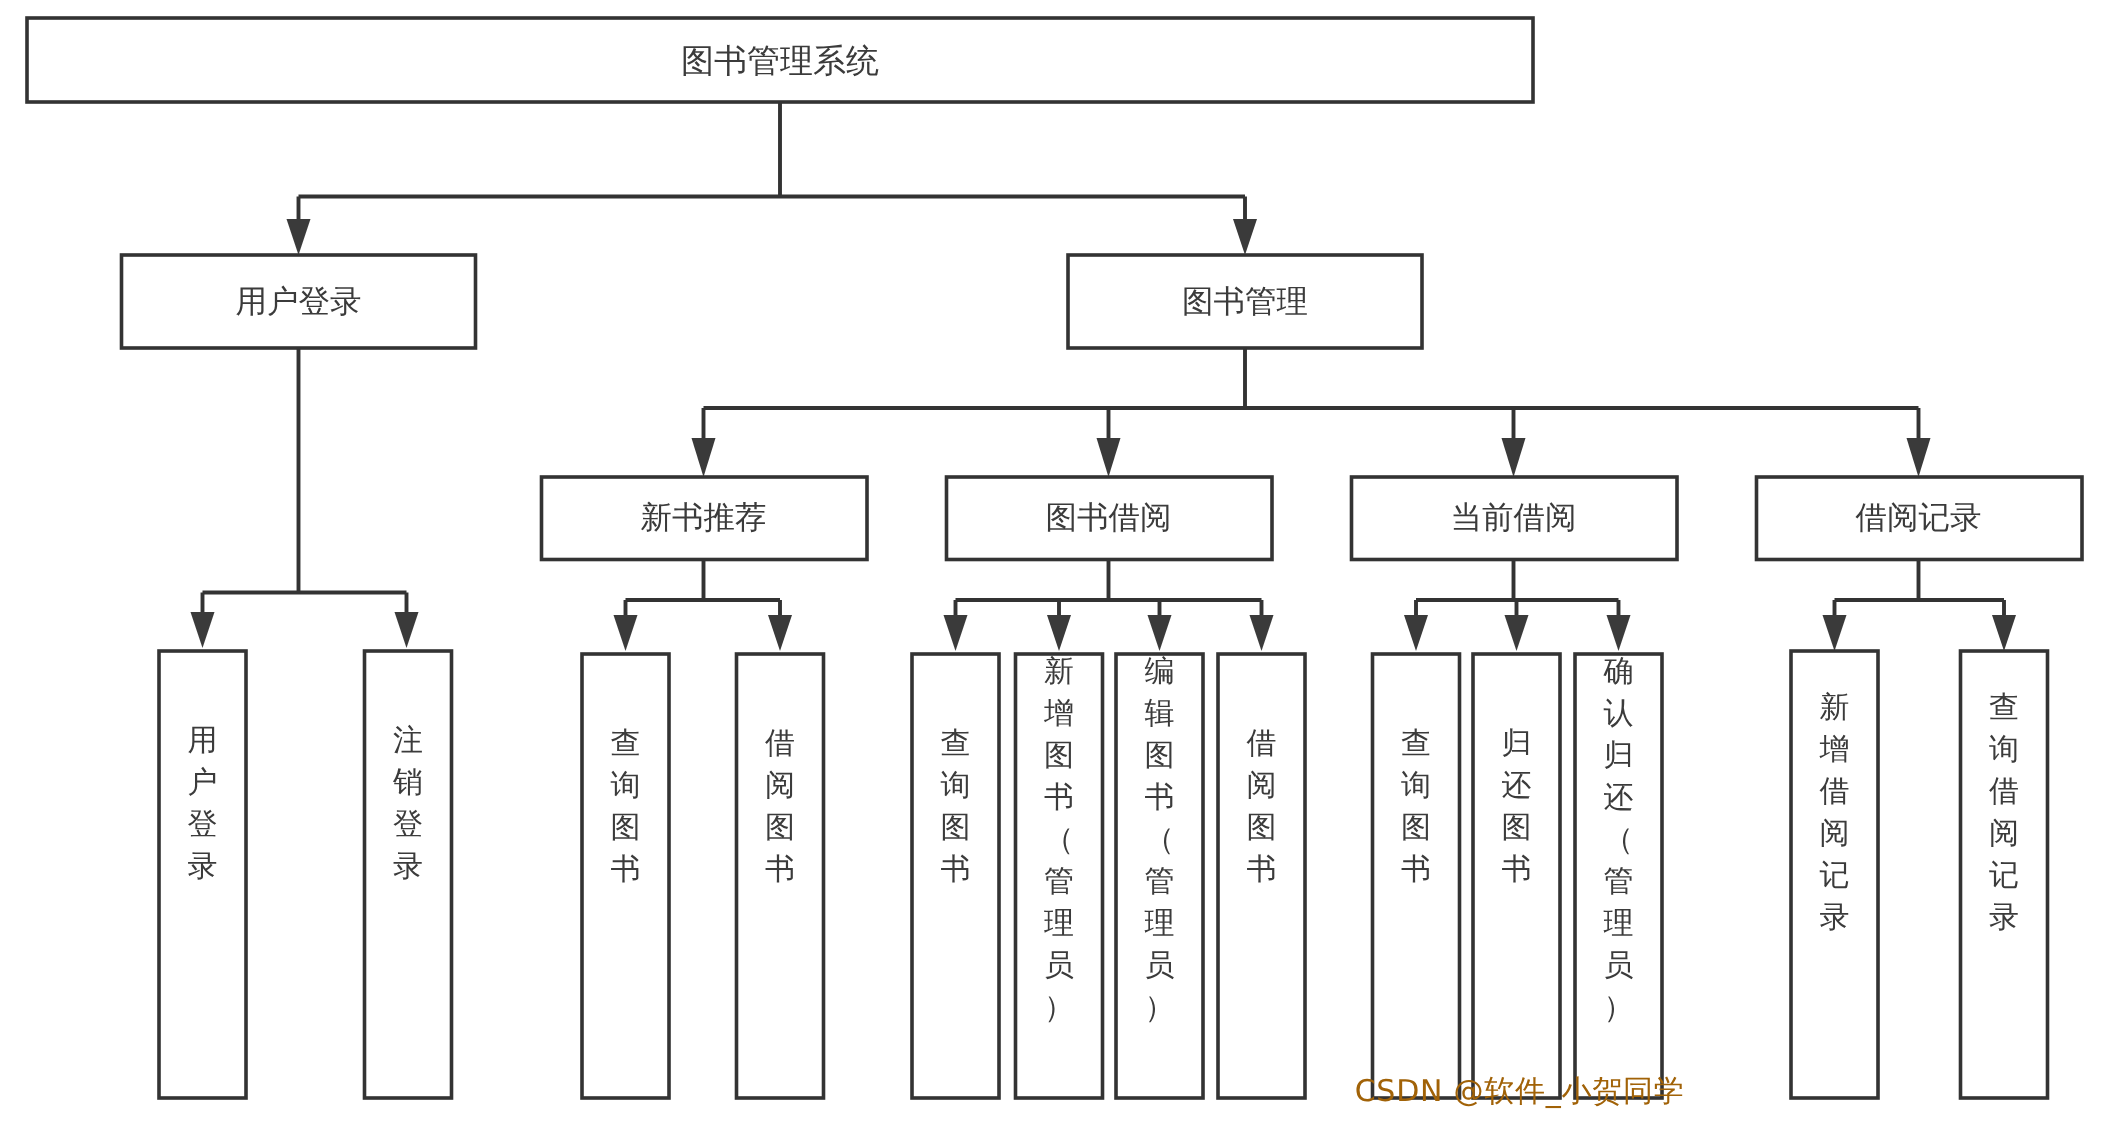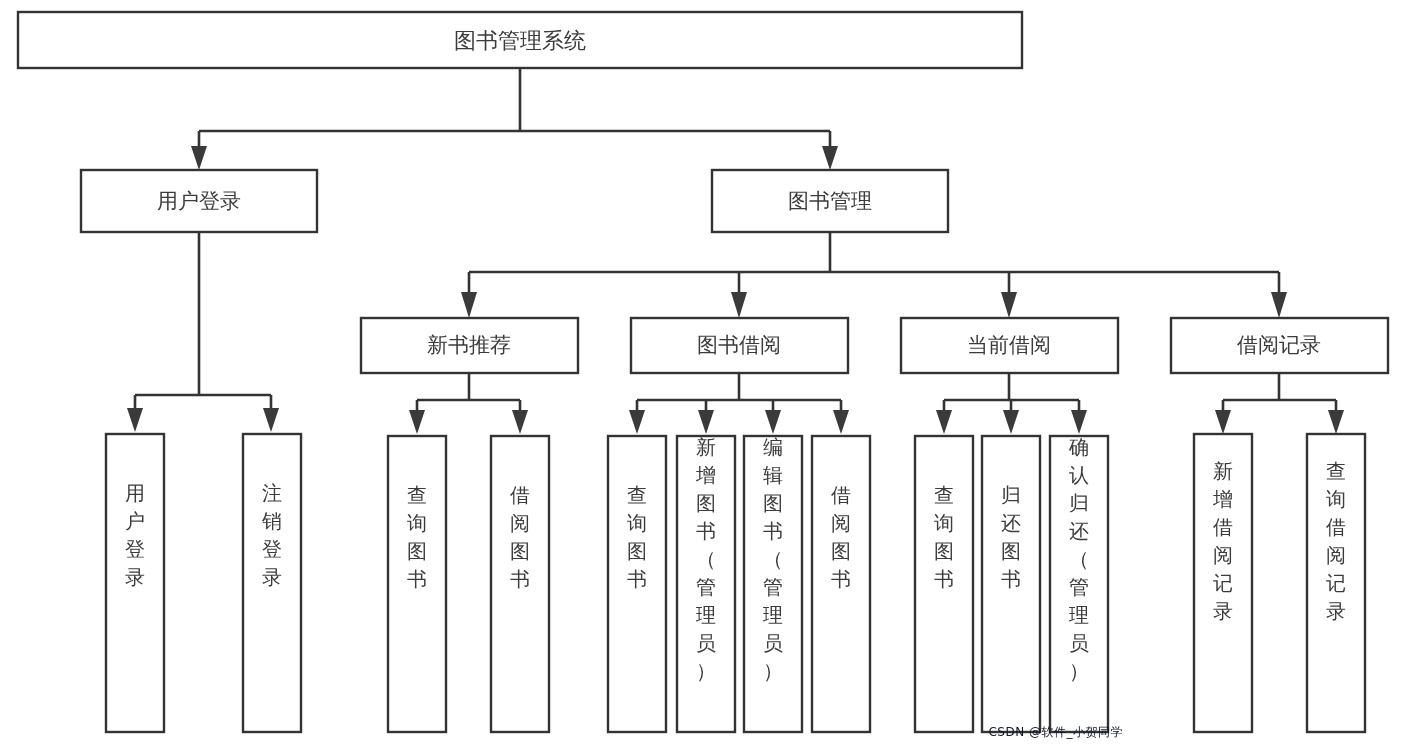--- a/index.html
+++ b/index.html
@@ -57,22 +57,22 @@
     font-family: "DejaVu Sans", "Liberation Sans", sans-serif;
     fill: #3b3b3b;
     font-size: 20px;
     text-anchor: middle;
   }
   .watermark {
     position: absolute;
     right: 10px;
     bottom: 6px;
     font-family: "DejaVu Sans", "Liberation Sans", sans-serif;
-    font-size: 12px;
-    color: #0f172a;
+    font-size: 20px;
+    color: #a16207;
     letter-spacing: 0.5px;
     white-space: nowrap;
     pointer-events: none;
   }
 </style>
 </head>
 <body>
 
 <div id="diagram-root">
 

